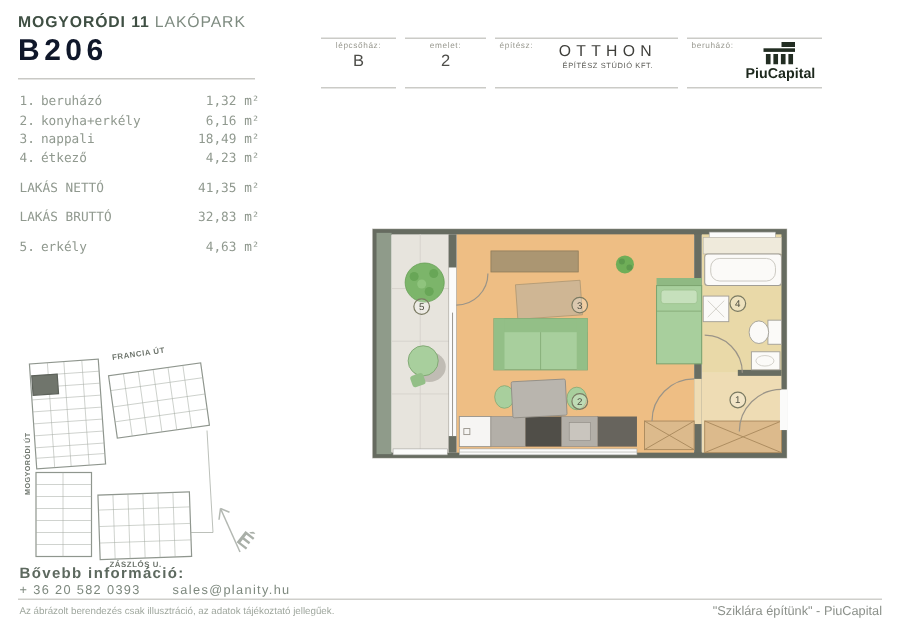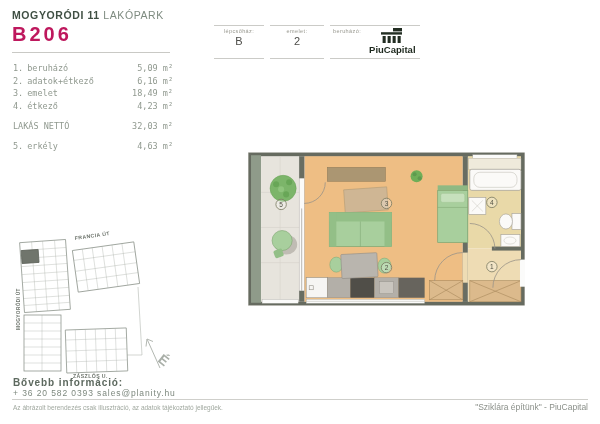--- a/index.html
+++ b/index.html
@@ -3,21 +3,21 @@
 <meta charset="utf-8">
 <style>
   html,body{margin:0;padding:0;background:#fff;}
   #page{position:relative;width:600px;height:424px;background:#ffffff;overflow:hidden;
         font-family:"Liberation Sans", sans-serif;color:#4f5a51;border-radius:22px;}
 
   
   .project-title{position:absolute;left:12px;top:9px;font-size:10.5px;letter-spacing:.6px;color:#7e8b80;}
   .project-title b{color:#3f4f43;font-weight:bold;}
   .unit-id{position:absolute;left:12px;top:23px;font-size:20px;font-weight:bold;
-           letter-spacing:3px;color:#be185d;}
+           letter-spacing:3px;color:#0f172a;}
   .unit-underline{position:absolute;left:12px;top:52px;width:158px;border-top:1px solid #c9c9c5;}
 
   .meta-table{position:absolute;left:214px;top:25px;display:flex;align-items:stretch;}
   .meta-cell{border-top:1px solid #cbcbc7;border-bottom:1px solid #cbcbc7;
              padding:2px 3px 3px 3px;margin-right:6px;text-align:center;}
   .meta-label{font-size:5.5px;color:#98988f;letter-spacing:.4px;display:block;}
   .meta-value{font-size:11px;color:#4d4d49;display:block;margin-top:1px;}
   .cell-arch{display:flex;gap:6px;text-align:left;}
   .arch-name{font-size:10.5px;letter-spacing:3.5px;color:#3e3e3a;display:block;text-align:center;}
   .arch-sub{font-size:5px;letter-spacing:.4px;color:#5a5a55;display:block;text-align:center;margin-top:1px;}
@@ -34,21 +34,21 @@
   .sum-row{margin-top:10px;margin-bottom:0;justify-content:space-between;}
 
   
   .site-plan{position:absolute;left:15px;top:227px;}
   .floor-plan{position:absolute;left:248px;top:152px;}
 
   
   .footer-info-label{position:absolute;left:13px;top:377px;font-size:10px;font-weight:bold;
                      letter-spacing:.9px;color:#5d695f;}
   .footer-contact{position:absolute;left:13px;top:388px;font-size:8.5px;letter-spacing:.9px;color:#7d887e;}
-  .footer-contact .email{}
+  .footer-contact .email{margin-left:18px;}
   .footer-line{position:absolute;left:12px;right:12px;top:399px;border-top:1px solid #cfcfcb;}
   .disclaimer{position:absolute;left:13px;top:404px;font-size:6.5px;color:#a0a89f;}
   .slogan{position:absolute;right:12px;top:402px;font-size:8.5px;color:#8b908a;}
 </style>
 </head>
 <body>
 
 <div id="page">
 
   <div class="project-title"><b>MOGYORÓDI 11</b><span> LAKÓPARK</span></div>
@@ -56,20 +56,27 @@
   <div class="unit-underline"></div>
 
   <div class="meta-table">
     <div class="meta-cell" style="width:44px">
       <span class="meta-label">lépcsőház:</span>
       <span class="meta-value">B</span>
     </div>
     <div class="meta-cell" style="width:48px">
       <span class="meta-label">emelet:</span>
       <span class="meta-value">2</span>
+    </div>
+    <div class="meta-cell cell-arch" style="width:116px">
+      <span class="meta-label">építész:</span>
+      <span style="flex:1">
+        <span class="arch-name">OTTHON</span>
+        <span class="arch-sub">ÉPÍTÉSZ STÚDIÓ KFT.</span>
+      </span>
     </div>
     <div class="meta-cell cell-dev" style="width:84px">
       <span class="meta-label">beruházó:</span>
       <span class="dev-block">
         <svg width="24" height="15" viewBox="0 0 24 15">
           <g fill="#222d22">
             <path d="M13 0 h9 v3.4 h-9 z"></path>
             <rect x="1" y="4.2" width="21" height="2.4"></rect>
             <rect x="2.6" y="8" width="3.1" height="7"></rect>
             <rect x="7.6" y="8" width="3.1" height="7"></rect>
@@ -81,46 +88,50 @@
       </span>
     </div>
   </div>
 
   <div class="room-list">
     <div class="room-row">
       <span class="rn">
           <span>1.</span>
           <span class="rname">beruházó</span>
         </span>
-      <span>5,09 m²</span>
+      <span>1,32 m²</span>
     </div>
     <div class="room-row">
       <span class="rn">
           <span>2.</span>
-          <span class="rname">adatok+étkező</span>
+          <span class="rname">konyha+erkély</span>
         </span>
       <span>6,16 m²</span>
     </div>
     <div class="room-row">
       <span class="rn">
           <span>3.</span>
-          <span class="rname">emelet</span>
+          <span class="rname">nappali</span>
         </span>
       <span>18,49 m²</span>
     </div>
     <div class="room-row">
       <span class="rn">
           <span>4.</span>
           <span class="rname">étkező</span>
         </span>
       <span>4,23 m²</span>
     </div>
     <div class="room-row sum-row">
       <span>LAKÁS NETTÓ</span>
-      <span>32,03 m²</span>
+      <span>41,35 m²</span>
+    </div>
+    <div class="room-row sum-row" style="margin-top:9px">
+      <span>LAKÁS BRUTTÓ</span>
+      <span>32,83 m²</span>
     </div>
     <div class="room-row sum-row">
       <span class="rn">
           <span>5.</span>
           <span class="rname">erkély</span>
         </span>
       <span>4,63 m²</span>
     </div>
   </div>
 

